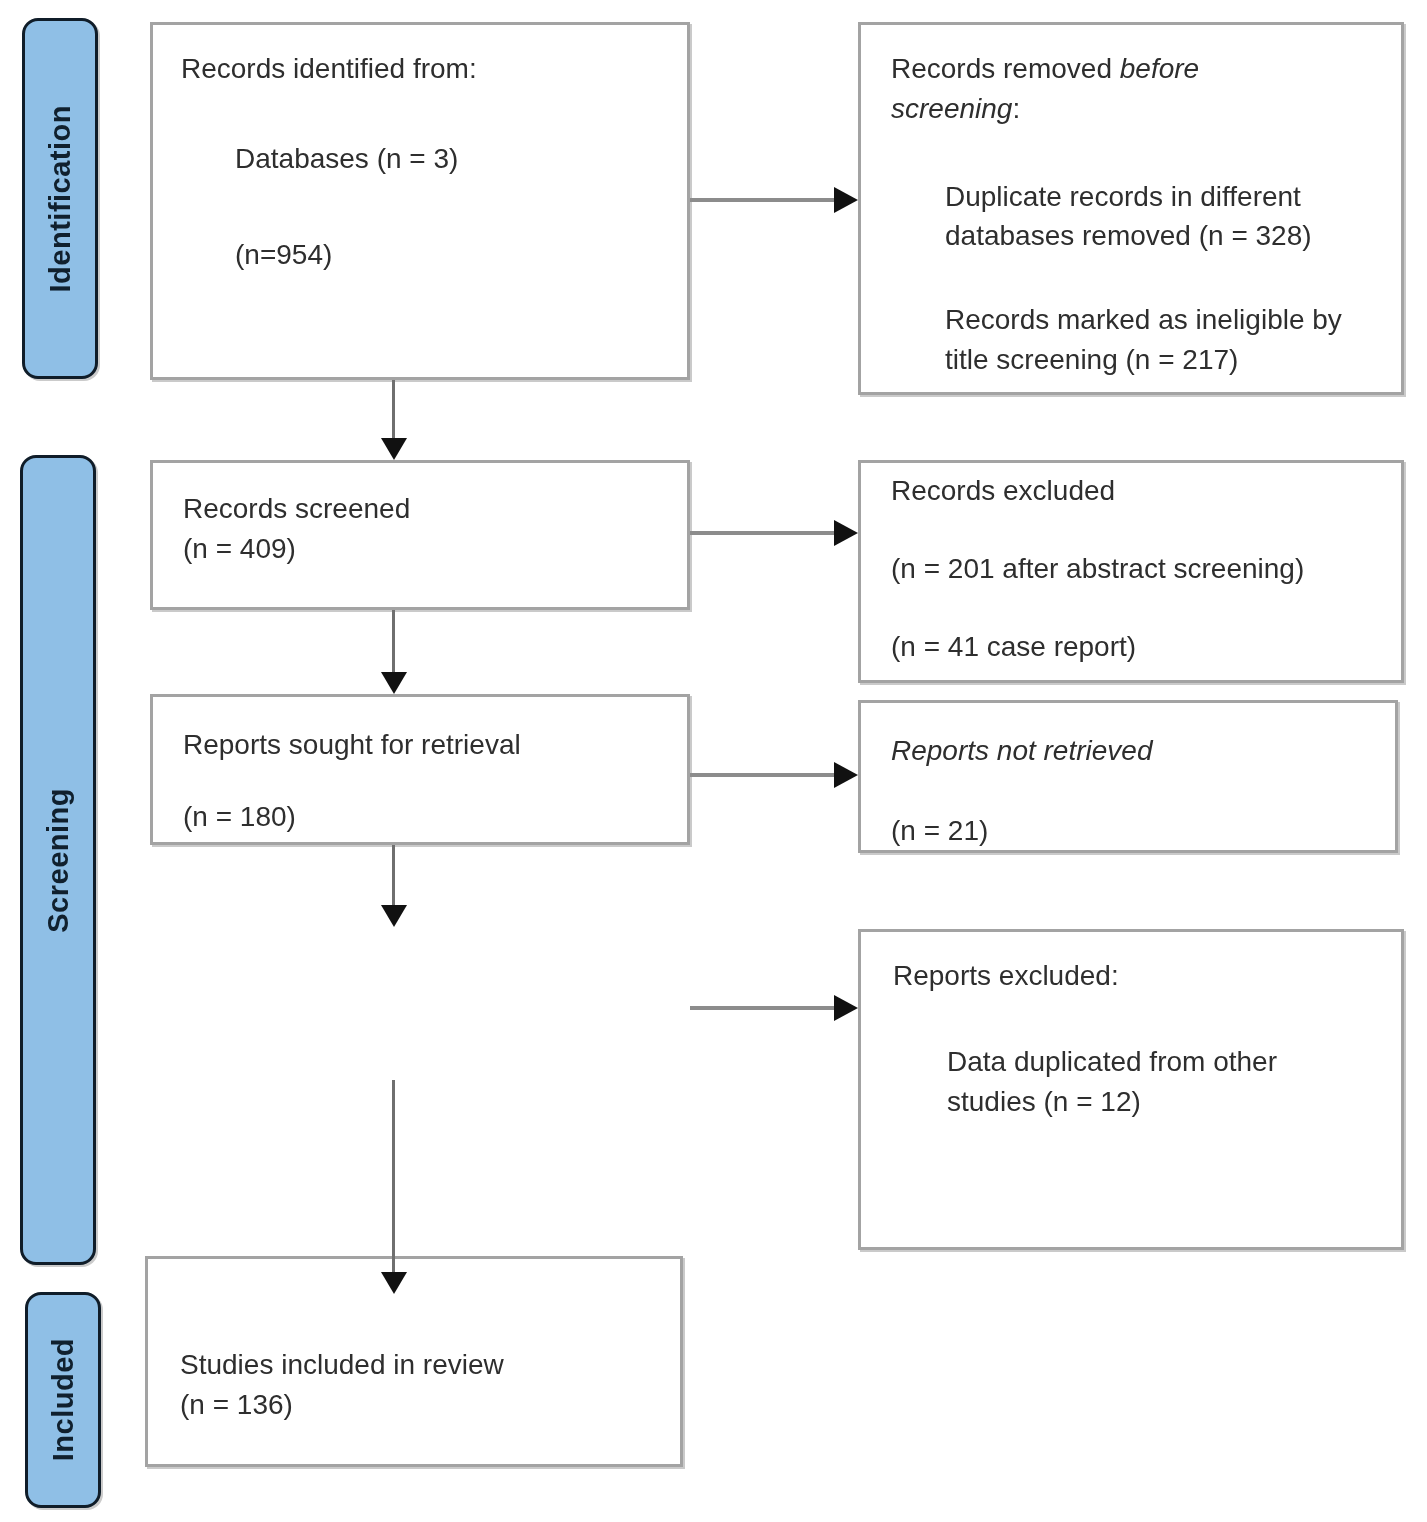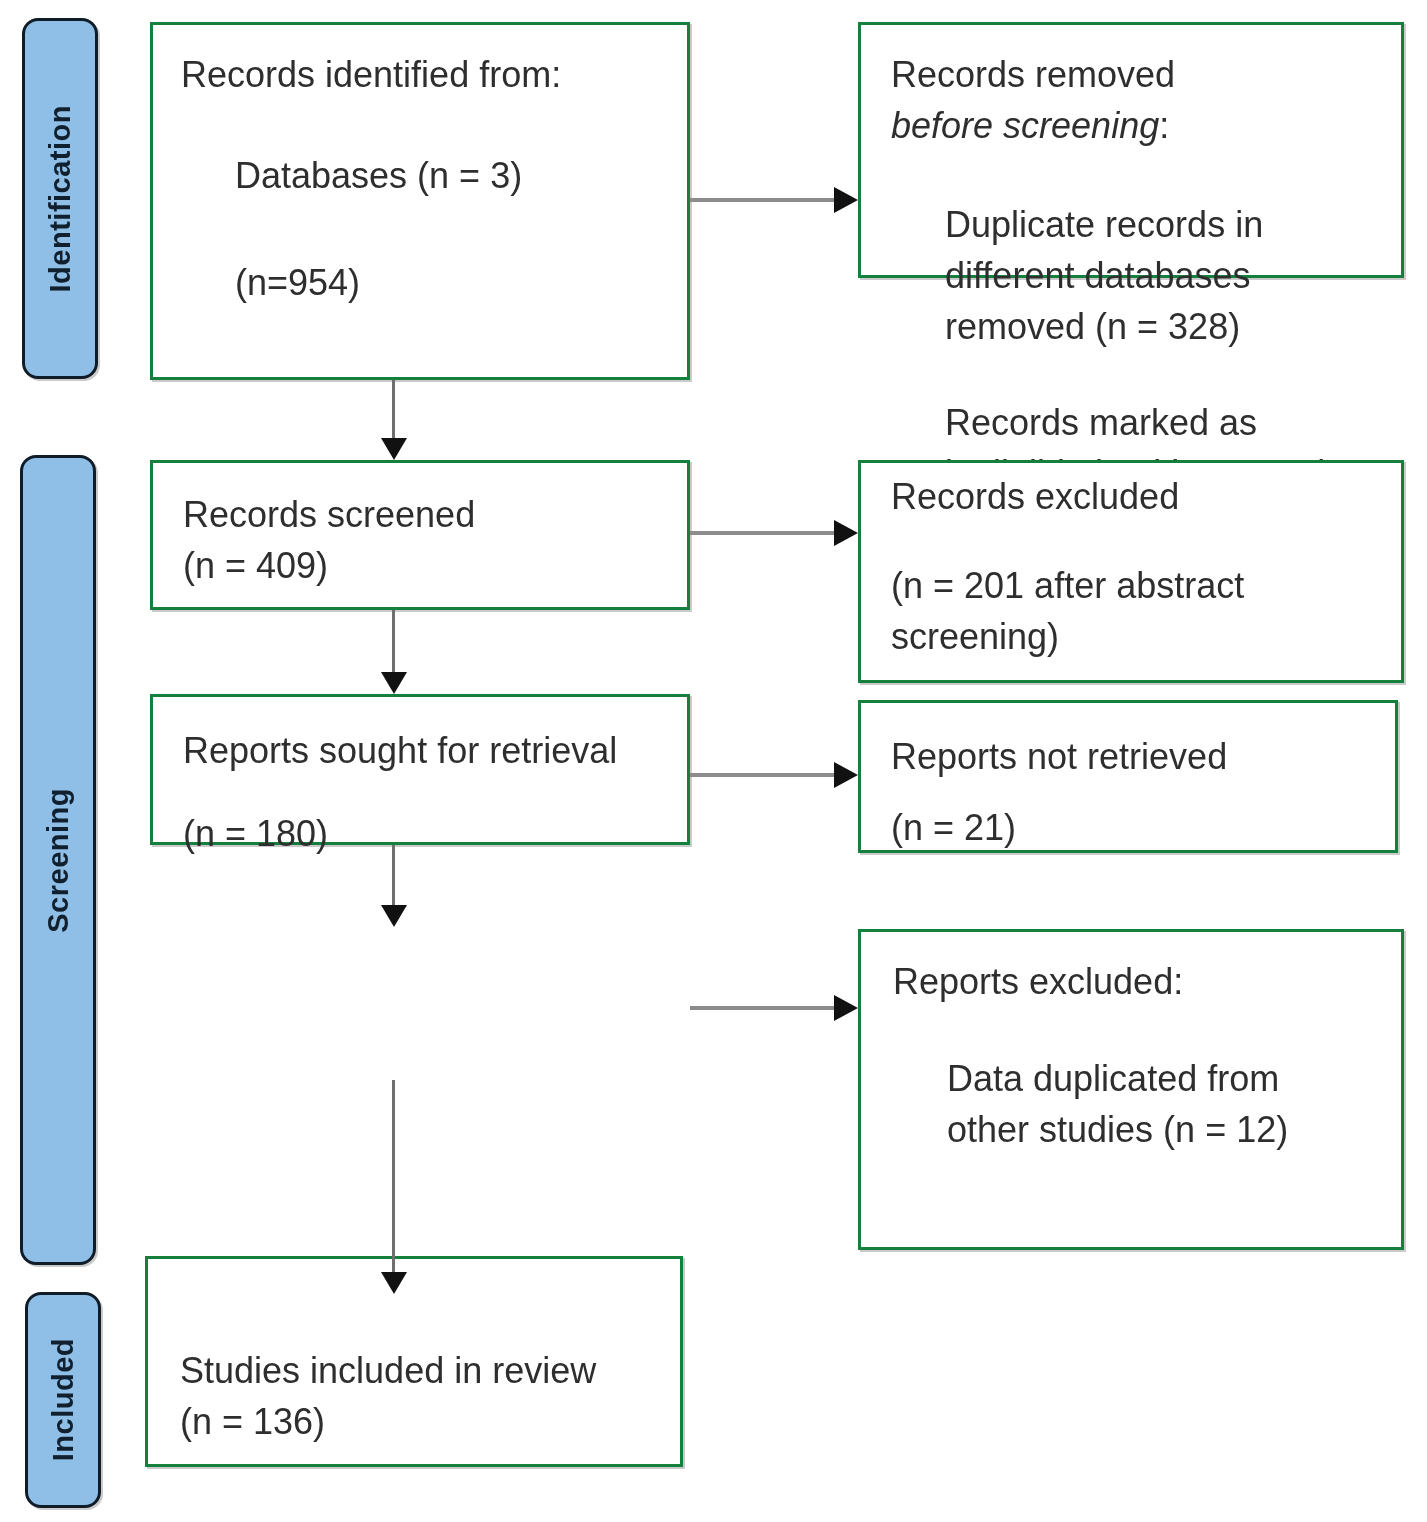--- a/index.html
+++ b/index.html
@@ -27,24 +27,24 @@
     font-weight:bold;
     font-size:29px;
     letter-spacing:.5px;
     color:#10202e;
     white-space:nowrap;
   }
   
   .fbox{
     position:absolute;
     background:#ffffff;
-    border:3px solid #15803d;
+    border:3px solid #a3a3a3;
     box-shadow:2px 2px 0 rgba(150,150,150,.5);
     box-sizing:border-box;
-    font-size:36px;
+    font-size:28px;
     line-height:1.42;
   }
   .fbox p{margin:0;}
   .indent{padding-left:54px;}
   .it{font-style:italic;}
   
   .hline{position:absolute;height:4px;background:#8c8c8c;}
   .head-right{
     position:absolute;width:0;height:0;
     border-top:13px solid transparent;
@@ -73,21 +73,21 @@
   <div class="stage" style="left:25px;top:1292px;width:76px;height:216px;">
     <span>Included</span>
   </div>
 
   <div class="fbox" style="left:150px;top:22px;width:540px;height:358px;padding:24px 28px;">
     <p style="margin-bottom:50px;">Records identified from:</p>
     <p class="indent" style="margin-bottom:56px;">Databases (n = 3)</p>
     <p class="indent">(n=954)</p>
   </div>
 
-  <div class="fbox" style="left:858px;top:22px;width:546px;height:256px;padding:24px 30px;">
+  <div class="fbox" style="left:858px;top:22px;width:546px;height:373px;padding:24px 30px;">
     <p style="max-width:350px;margin-bottom:48px;"><span>Records removed </span><span class="it">before screening</span><span>:</span></p>
     <p class="indent" style="margin-bottom:44px;max-width:484px;">Duplicate records in different databases removed (n = 328)</p>
     <p class="indent" style="max-width:484px;">Records marked as ineligible by title screening (n = 217)</p>
   </div>
 
   <div class="fbox" style="left:150px;top:460px;width:540px;height:150px;padding:26px 30px;">
     <p>Records screened</p>
     <p>(n = 409)</p>
   </div>
 
@@ -96,21 +96,21 @@
     <p style="margin-bottom:38px;">(n = 201 after abstract screening)</p>
     <p>(n = 41 case report)</p>
   </div>
 
   <div class="fbox" style="left:150px;top:694px;width:540px;height:151px;padding:28px 30px;">
     <p style="margin-bottom:32px;">Reports sought for retrieval</p>
     <p>(n = 180)</p>
   </div>
 
   <div class="fbox" style="left:858px;top:700px;width:540px;height:153px;padding:28px 30px;">
-    <p style="margin-bottom:20px;">Reports not retrieved</p>
+    <p style="margin-bottom:40px;font-style:italic;">Reports not retrieved</p>
     <p>(n = 21)</p>
   </div>
 
 
   <div class="fbox" style="left:858px;top:929px;width:546px;height:321px;padding:24px 32px;">
     <p style="margin-bottom:46px;">Reports excluded:</p>
     <p class="indent" style="max-width:480px;">Data duplicated from other studies (n = 12)</p>
   </div>
 
   <div class="fbox" style="left:145px;top:1256px;width:538px;height:211px;padding:86px 32px 0 32px;">

